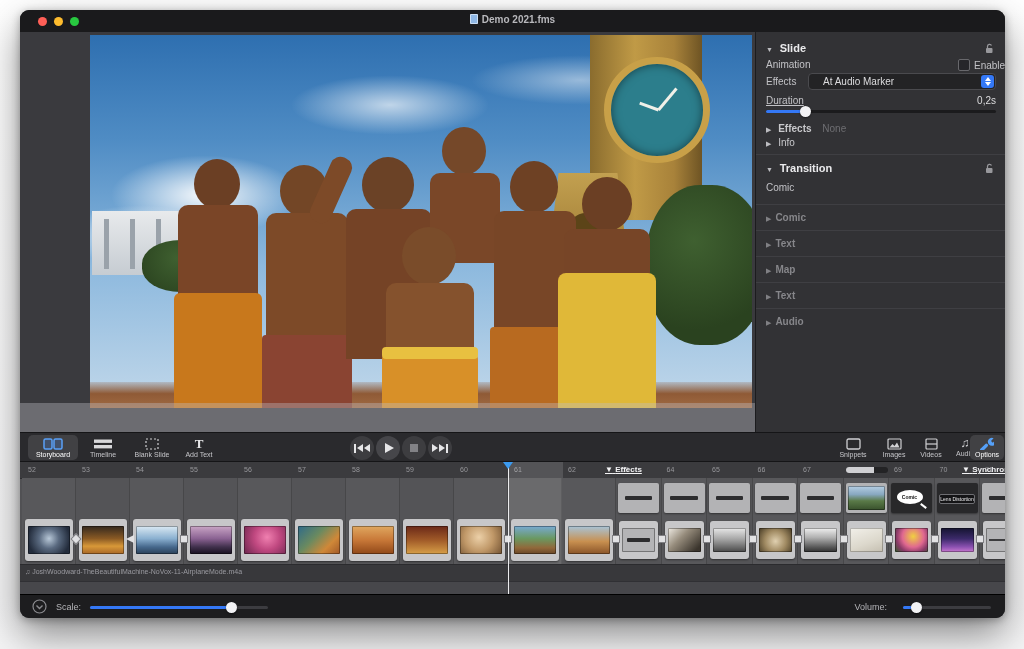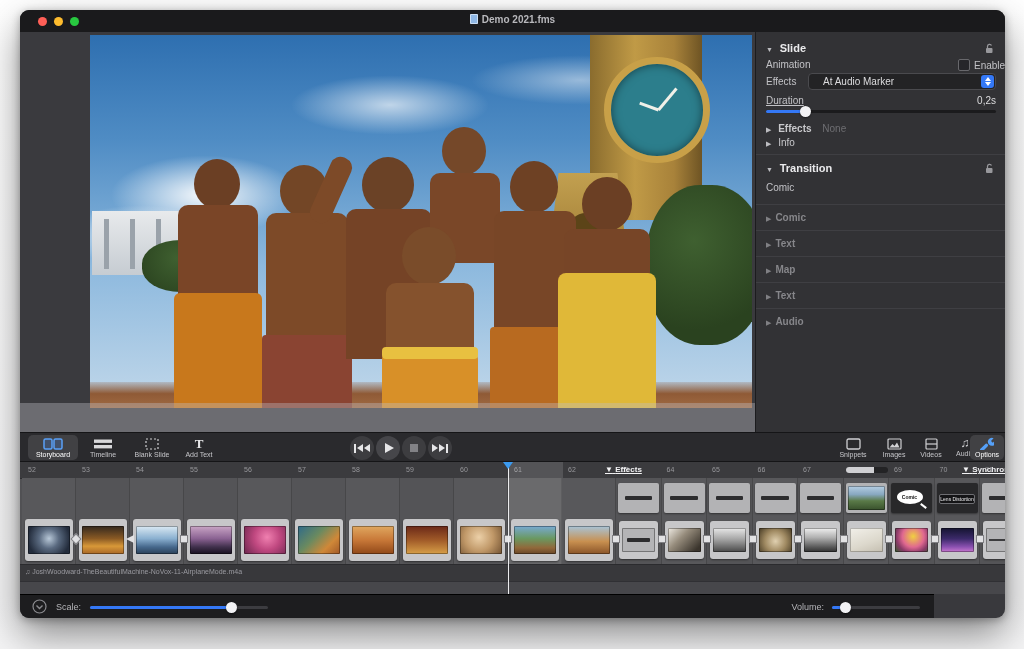--- a/index.html
+++ b/index.html
@@ -113,21 +113,21 @@
   .art-bwmarket{background:linear-gradient(135deg,#f0ece4 0%,#968c7c 40%,#3a342c 88%);}
   .art-bwland{background:linear-gradient(180deg,#e8e8e8 0%,#a8a8a8 45%,#484848 100%);}
   .art-sepia{background:radial-gradient(circle at 50% 55%,#e0d0b0 0%,#a08a62 50%,#463a24 98%);}
   .art-bwboats{background:linear-gradient(180deg,#f0f0f0 0%,#b0b0b0 40%,#585858 80%,#303030 100%);}
   .art-sketch{background:linear-gradient(160deg,#f2f0ea 0%,#dcd8cc 60%,#c4beb0 100%);}
   .art-greatwall{background:linear-gradient(180deg,#b6cfe4 0%,#88a8c0 35%,#5a7a48 62%,#38502c 100%);}
   .art-umbrella{background:radial-gradient(circle at 55% 35%,#f0d040 0%,#e06890 45%,#8a3a68 70%,#2e5a28 100%);}
   .art-nightcity{background:linear-gradient(180deg,#141430 0%,#3c2a6a 45%,#8a50b0 78%,#c878d0 100%);}
   .art-ph{background:#b4b4b6;}
   
-  .statusbar{position:absolute;left:0;top:584px;width:914px;height:24px;background:#1d1d1f;border-top:1px solid #000;box-sizing:border-box;}
+  .statusbar{position:absolute;left:0;top:584px;width:985px;height:24px;background:#1d1d1f;border-top:1px solid #000;box-sizing:border-box;}
   .status-center{position:absolute;left:0;right:0;top:7px;text-align:center;font-size:9px;color:#8e8e93;}
   .sb-label{position:absolute;top:7px;font-size:9px;color:#b4b4b8;}
 </style>
 </head>
 <body>
 
 <div class="page">
   <div class="window">
 
     <div class="titlebar">
@@ -516,21 +516,21 @@
     <div class="statusbar">
       <svg style="position:absolute;left:12px;top:4px;" width="15" height="15">
         <circle cx="7.5" cy="7.5" r="6.5" fill="none" stroke="#8a8a8e" stroke-width="1.2"></circle>
         <polyline points="4.5,6.5 7.5,9.5 10.5,6.5" fill="none" stroke="#8a8a8e" stroke-width="1.4"></polyline>
       </svg>
       <span class="sb-label" style="left:36px;">Scale:</span>
       <div class="slider-track" style="left:70px;top:11px;width:178px;background:#3c3c40;">
         <div class="slider-fill" style="left:0;width:142px;"></div>
         <div class="slider-thumb" style="left:136px;"></div>
       </div>
-      <span class="sb-label" style="right:110px;">Volume:</span>
+      <span class="sb-label" style="right:118px;">Volume:</span>
       <div class="slider-track" style="right:14px;top:11px;width:88px;background:#3c3c40;">
         <div class="slider-fill" style="left:0;width:12px;"></div>
         <div class="slider-thumb" style="left:8px;"></div>
       </div>
     </div>
 
   </div>
 </div>
 
 </body></html>

